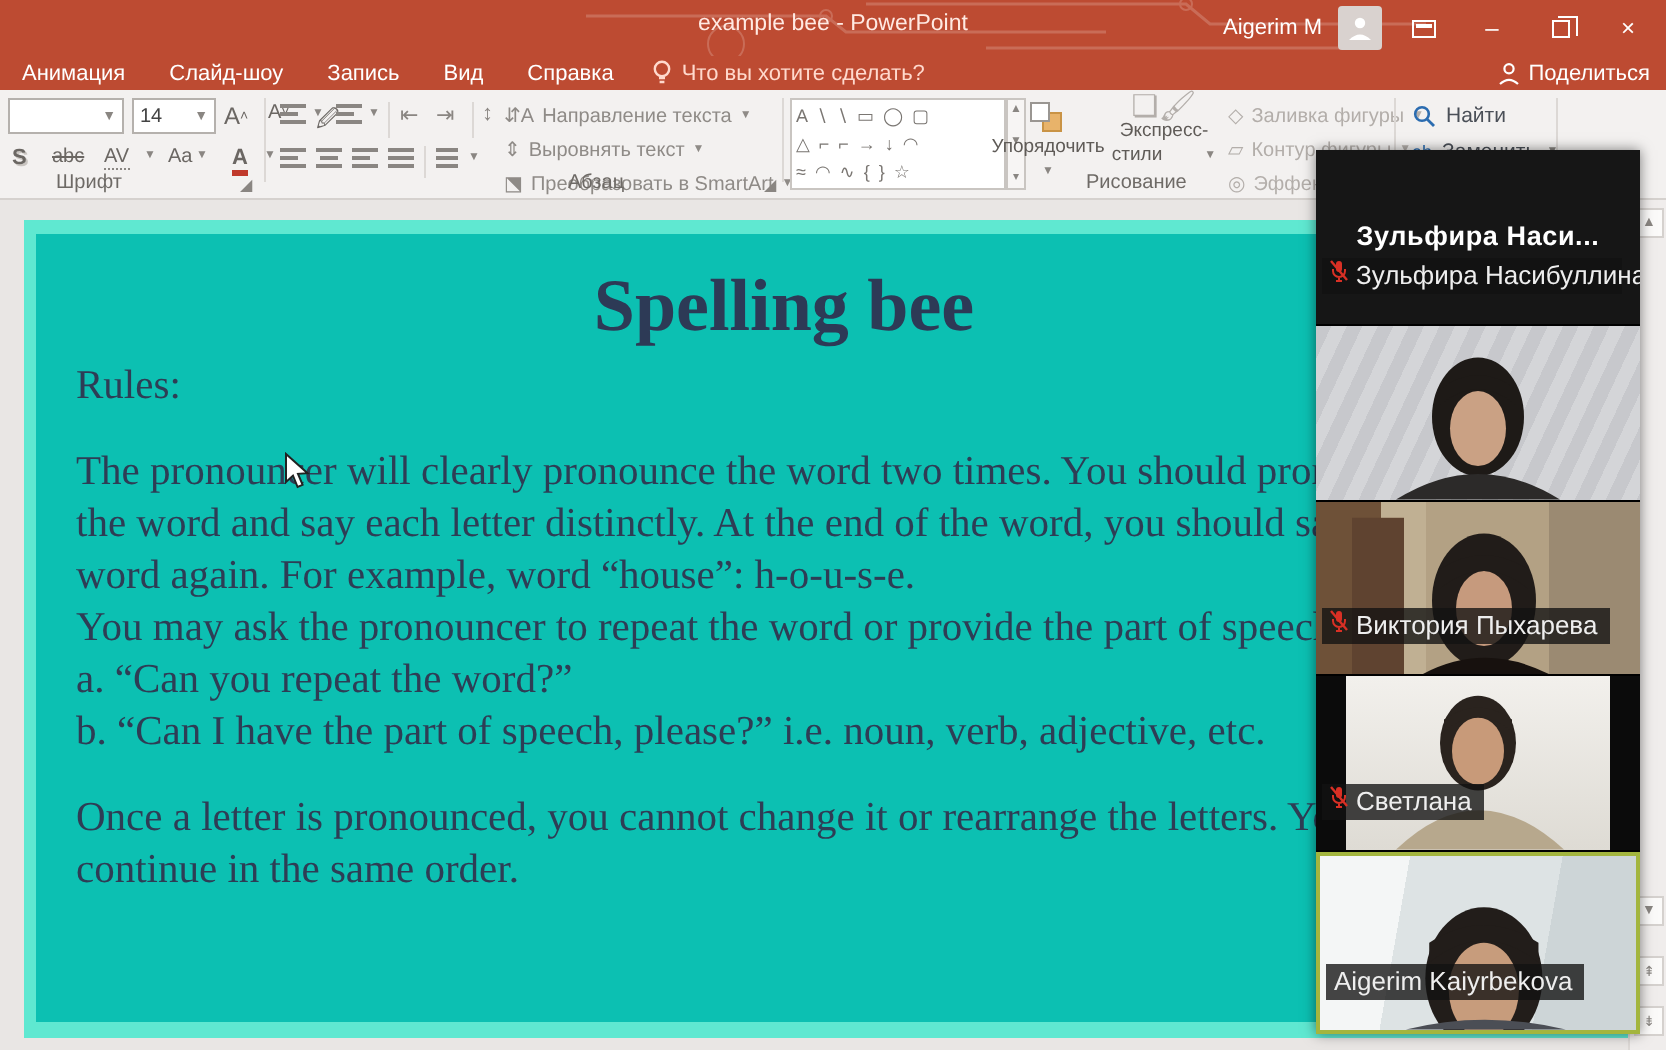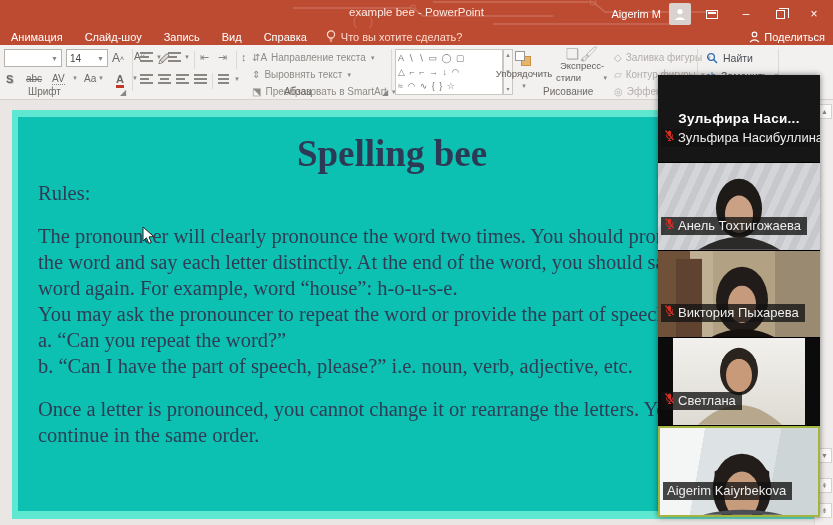--- a/index.html
+++ b/index.html
@@ -324,28 +324,20 @@
 
   <div class="tile">
     <div class="scene sc-wallpaper">
       <svg viewBox="0 0 162 88" preserveAspectRatio="none">
         <ellipse cx="81" cy="46" rx="23" ry="30" fill="#1e1a17"></ellipse>
         <ellipse cx="81" cy="52" rx="14" ry="19" fill="#caa184"></ellipse>
         <path d="M62 40 Q81 24 100 40 L100 32 Q81 18 62 32 Z" fill="#1e1a17"></path>
         <path d="M40 88 Q81 62 122 88 Z" fill="#2c2a29"></path>
       </svg>
     </div>
-    <div class="name-tag">
-      <svg class="mic-off" width="9" height="11" viewBox="0 0 9 11">
-        <rect x="3" y="0.5" width="3" height="5.5" rx="1.5" fill="#d93025"></rect>
-        <path d="M1.5 4.5 v1 a3 3 0 0 0 6 0 v-1 M4.5 9 v1.5 M3 10.5 h3" stroke="#d93025" stroke-width="1" fill="none"></path>
-        <path d="M0.5 0.5 L8.5 10" stroke="#d93025" stroke-width="1.2"></path>
-      </svg>
-      <span>Анель Тохтигожаева</span>
-    </div>
   </div>
 
   <div class="tile">
     <div class="scene sc-room">
       <svg viewBox="0 0 162 88" preserveAspectRatio="none">
         <rect x="18" y="8" width="26" height="80" fill="#5f4330"></rect>
         <ellipse cx="84" cy="50" rx="26" ry="34" fill="#211c19"></ellipse>
         <ellipse cx="84" cy="54" rx="14" ry="19" fill="#c69a7d"></ellipse>
         <path d="M62 44 Q84 26 106 44 L106 34 Q84 20 62 34 Z" fill="#211c19"></path>
         <path d="M52 88 Q84 70 118 88 Z" fill="#17110e"></path>

